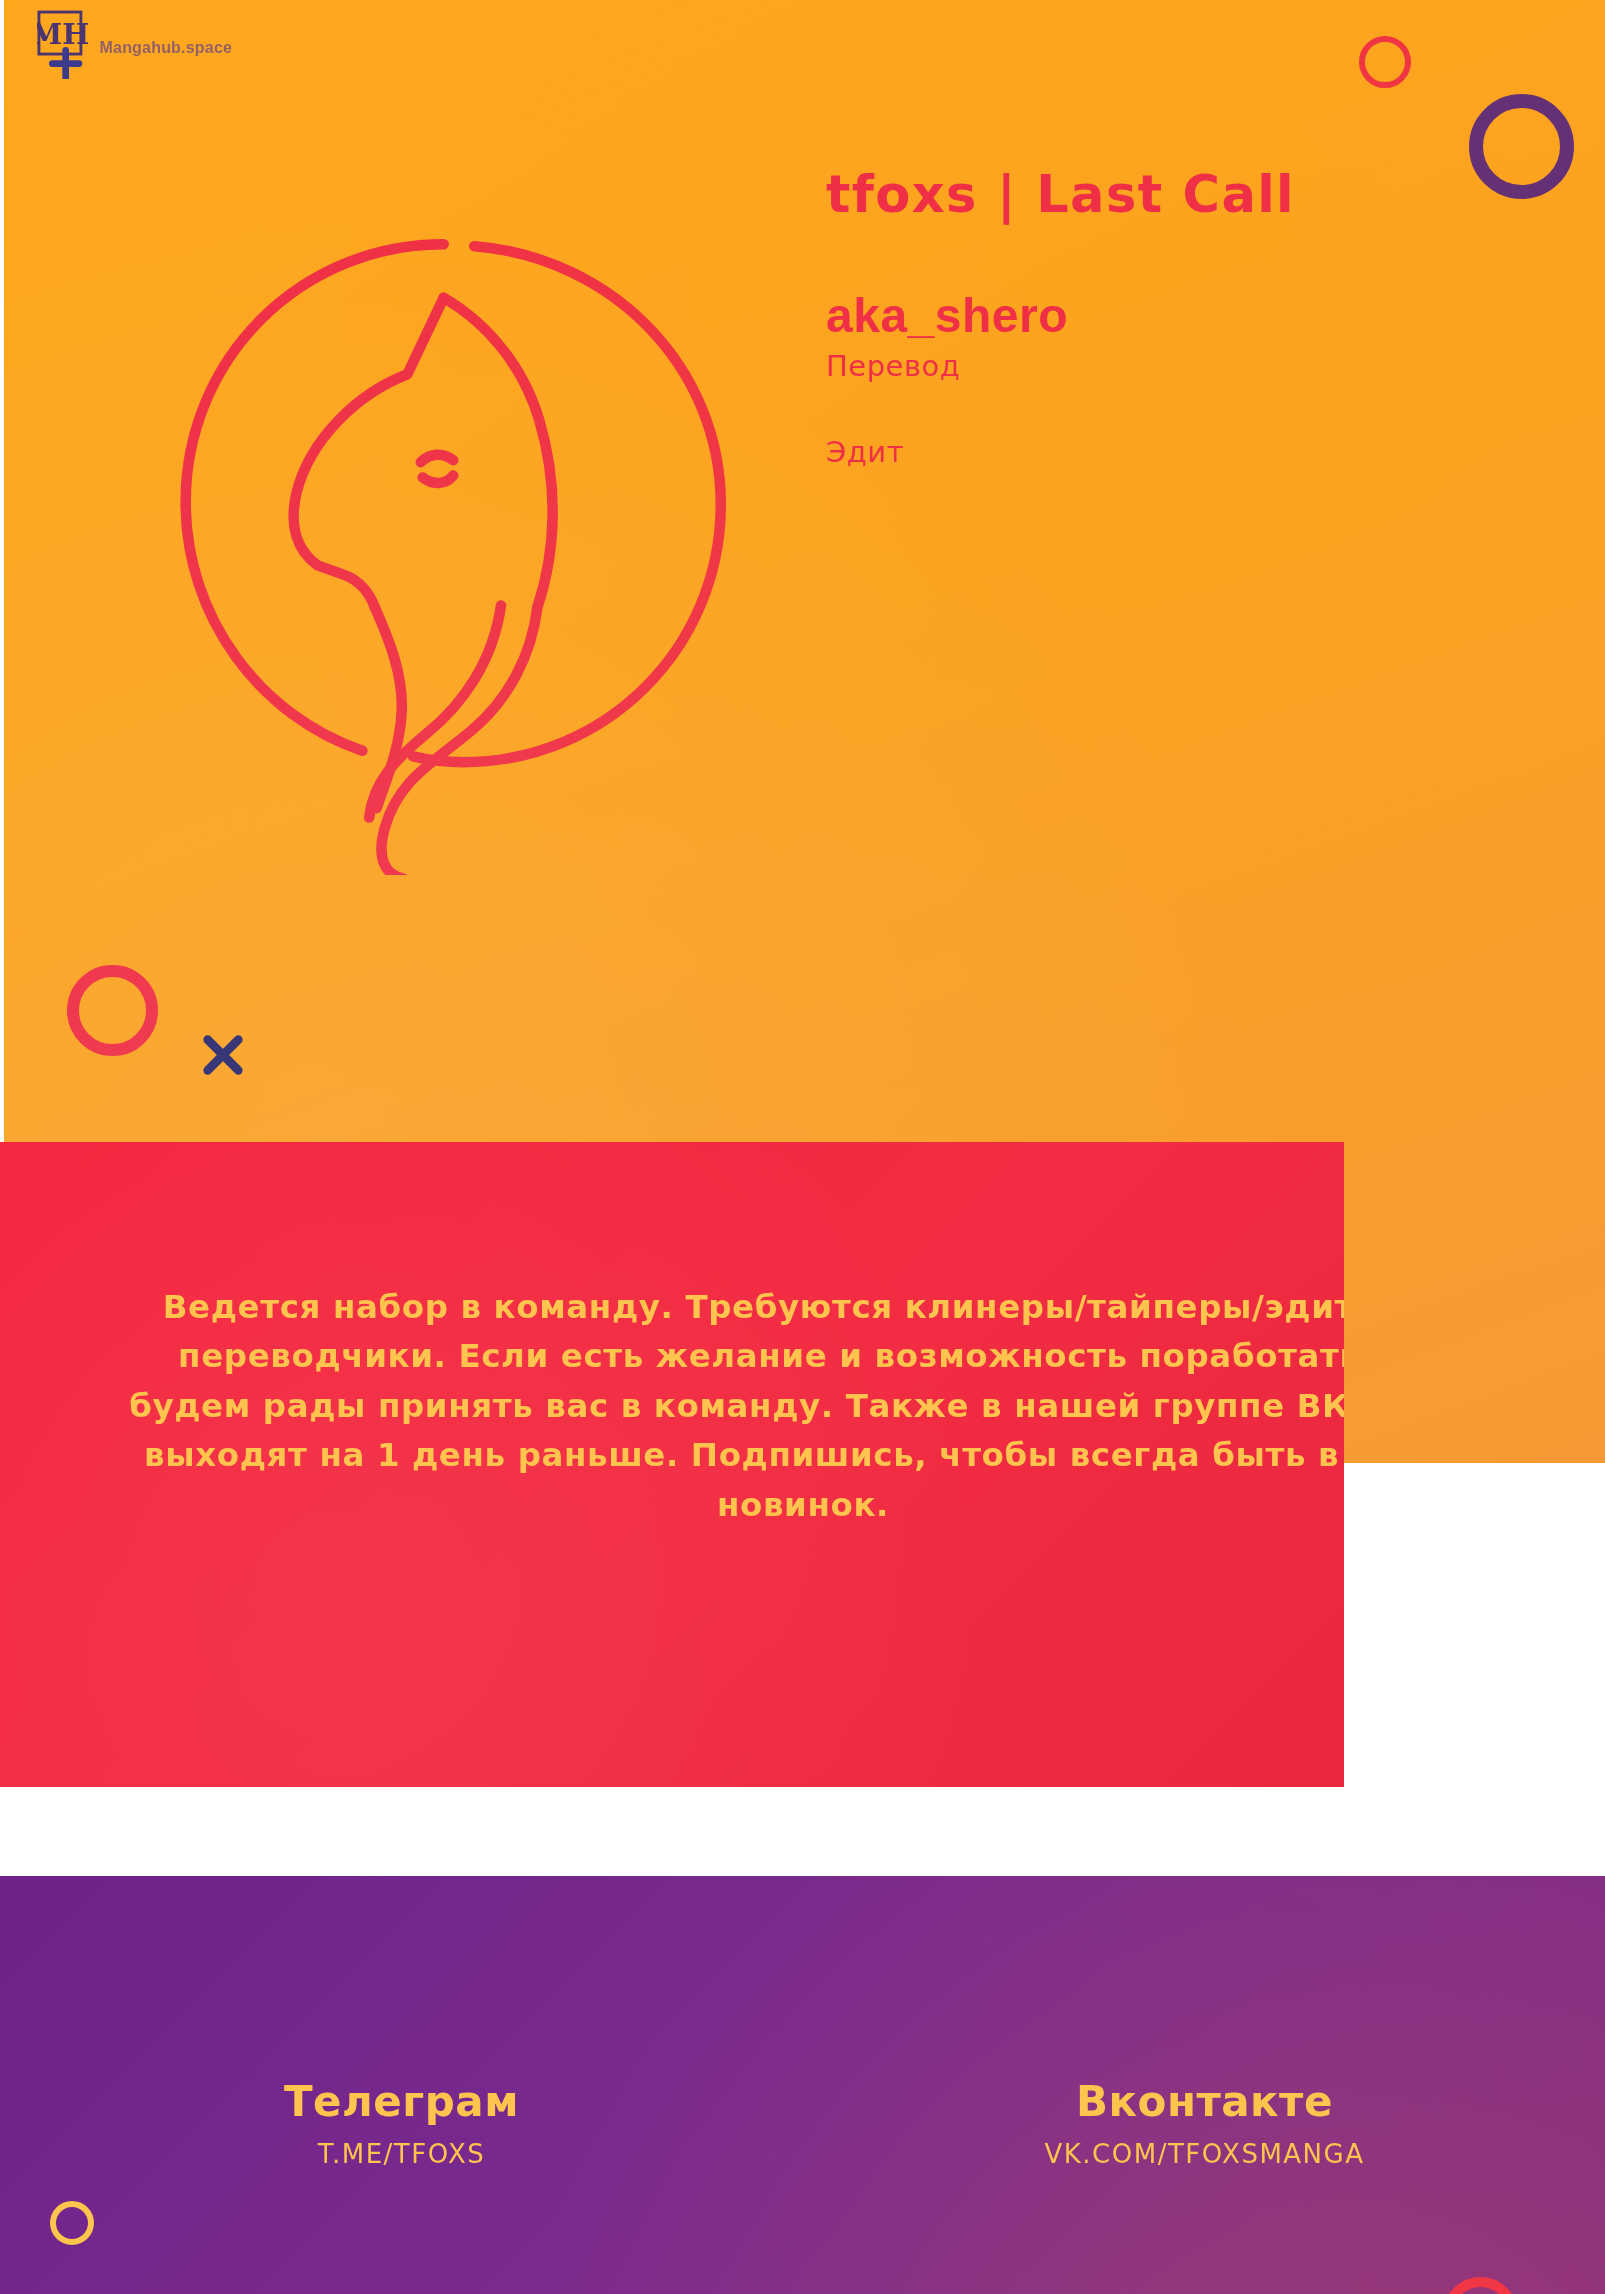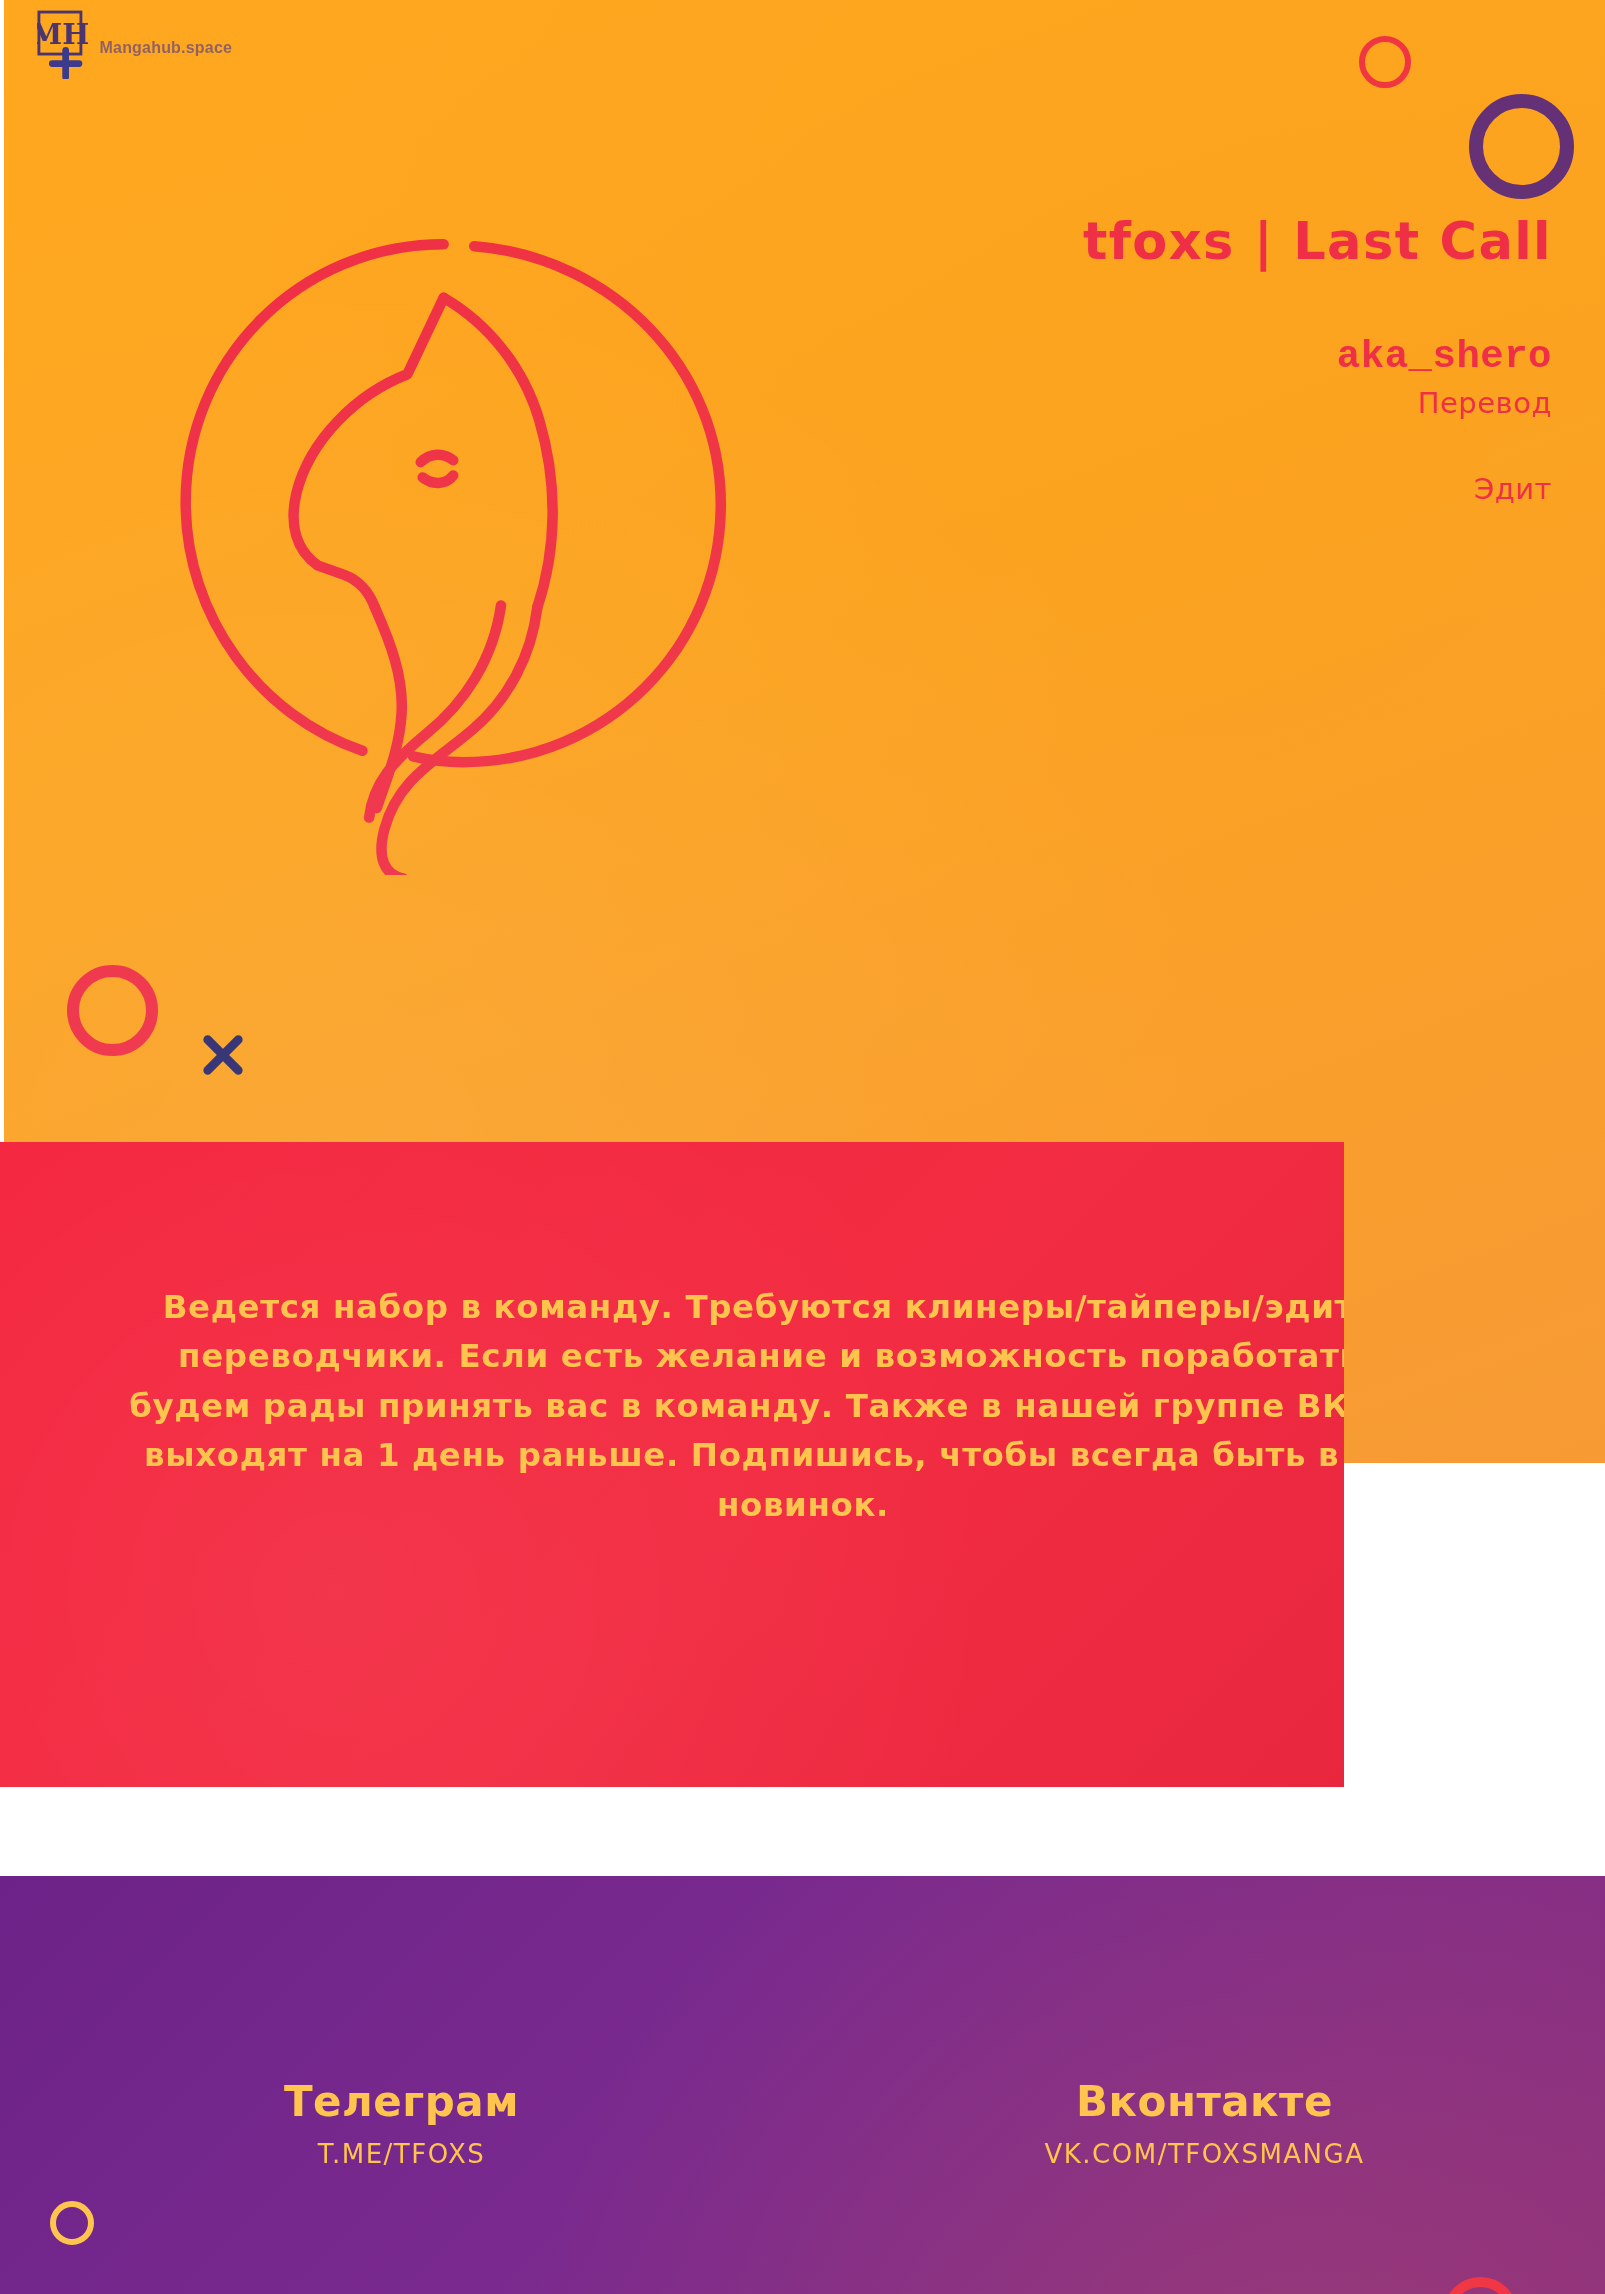--- a/index.html
+++ b/index.html
@@ -84,39 +84,38 @@
     width: 602px;
     height: 669px;
   }
 
   
   .credits {
     position: absolute;
     left: 822px;
     top: 167px;
     width: 726px;
-    text-align: right;
+    text-align: left;
     z-index: 5;
-    margin-top: 47px;
   }
   .credits-title {
     font-family: "DejaVu Sans", sans-serif;
     font-size: 51px;
     font-weight: 700;
     letter-spacing: 1.4px;
     color: #ef2f46;
     line-height: 1.1;
     white-space: nowrap;
   }
   .credit-group {
     margin-top: 65px;
   }
   .credit-name {
-    font-family: Liberation Mono, monospace;
-    font-size: 39px;
+    font-family: Liberation Sans, sans-serif;
+    font-size: 48px;
     font-weight: 700;
     color: #ef2f46;
     letter-spacing: 0.5px;
     line-height: 1.15;
   }
   .credit-role {
     font-family: "DejaVu Sans", sans-serif;
     font-size: 29px;
     font-weight: 400;
     color: #ef2f46;

